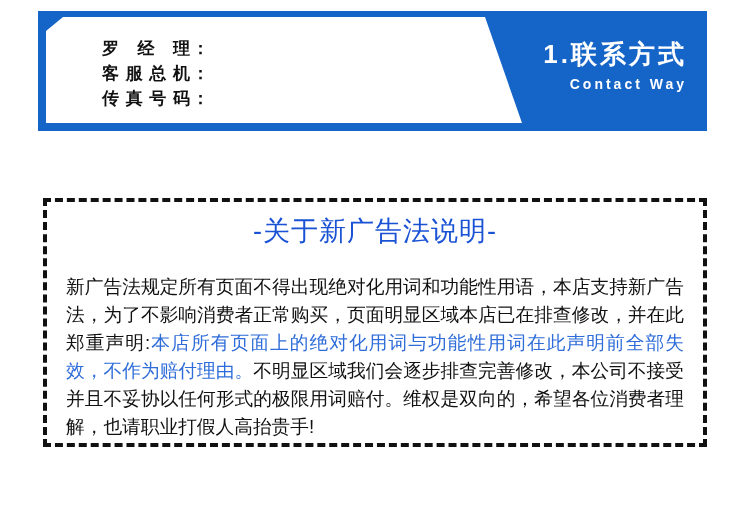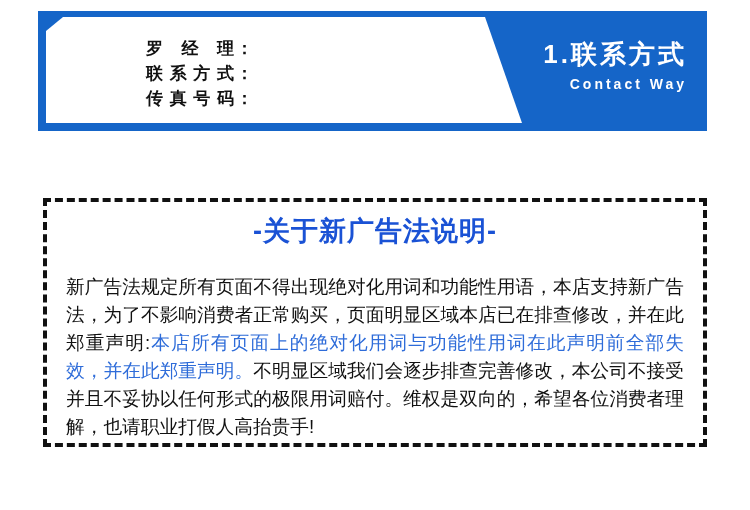--- a/index.html
+++ b/index.html
@@ -27,21 +27,20 @@
     left: 0; top: 0;
     width: 100%; height: 100%;
     background: #ffffff;
     clip-path: polygon(25px 6px, 447px 6px, 484px 112px, 8px 112px, 8px 20px);
   }
   .contact-panel {
     position: absolute;
     left: 64px;
     top: 25px;
     color: var(--text-black, #111111);
-    margin-left: 44px;
   }
   .contact-row {
     display: flex;
     align-items: baseline;
     height: 25px;
     line-height: 25px;
     font-size: 17px;
     font-weight: bold;
     white-space: nowrap;
   }
@@ -89,21 +88,21 @@
     width: 664px;
     height: 249px;
     box-sizing: border-box;
     border: 4px dashed var(--text-black, #111111);
     background: #ffffff;
   }
   .disclaimer-title {
     margin-top: 13px;
     text-align: center;
     font-size: 27px;
-    font-weight: bold;
+    font-weight: normal;
     letter-spacing: 1px;
     color: var(--title-blue, #1a52d5);
     line-height: 32px;
   }
   .disclaimer-text {
     margin: 26px 19px 0 19px;
     font-size: 18.7px;
     line-height: 28px;
     text-align: justify;
     color: var(--text-black, #111111);
@@ -117,31 +116,31 @@
 
 <div class="banner">
   <div class="banner-white-shape"></div>
 
   <div class="contact-panel">
     <div class="contact-row">
       <span class="contact-label">罗经理</span>
         <span class="contact-separator">：</span>
     </div>
     <div class="contact-row">
-      <span class="contact-label">联系方式</span>
+      <span class="contact-label">客服总机</span>
         <span class="contact-separator">：</span>
     </div>
     <div class="contact-row">
       <span class="contact-label">传真号码</span>
         <span class="contact-separator">：</span>
     </div>
   </div>
 
   <div class="banner-right">
     <div class="section-title">1.联系方式</div>
     <div class="section-subtitle">Contact Way</div>
   </div>
 </div>
 
 <div class="disclaimer-box">
   <div class="disclaimer-title">-关于新广告法说明-</div>
-  <p class="disclaimer-text"><span>新广告法规定所有页面不得出现绝对化用词和功能性用语，本店支持新广告法，为了不影响消费者正常购买，页面明显区域本店已在排查修改，并在此郑重声明:</span><span class="hl">本店所有页面上的绝对化用词与功能性用词在此声明前全部失效，并在此郑重声明。</span><span>不明显区域我们会逐步排查完善修改，本公司不接受并且不妥协以任何形式的极限用词赔付。维权是双向的，希望各位消费者理解，也请职业打假人高抬贵手!</span></p>
+  <p class="disclaimer-text"><span>新广告法规定所有页面不得出现绝对化用词和功能性用语，本店支持新广告法，为了不影响消费者正常购买，页面明显区域本店已在排查修改，并在此郑重声明:</span><span class="hl">本店所有页面上的绝对化用词与功能性用词在此声明前全部失效，不作为赔付理由。</span><span>不明显区域我们会逐步排查完善修改，本公司不接受并且不妥协以任何形式的极限用词赔付。维权是双向的，希望各位消费者理解，也请职业打假人高抬贵手!</span></p>
 </div>
 
 </body></html>

